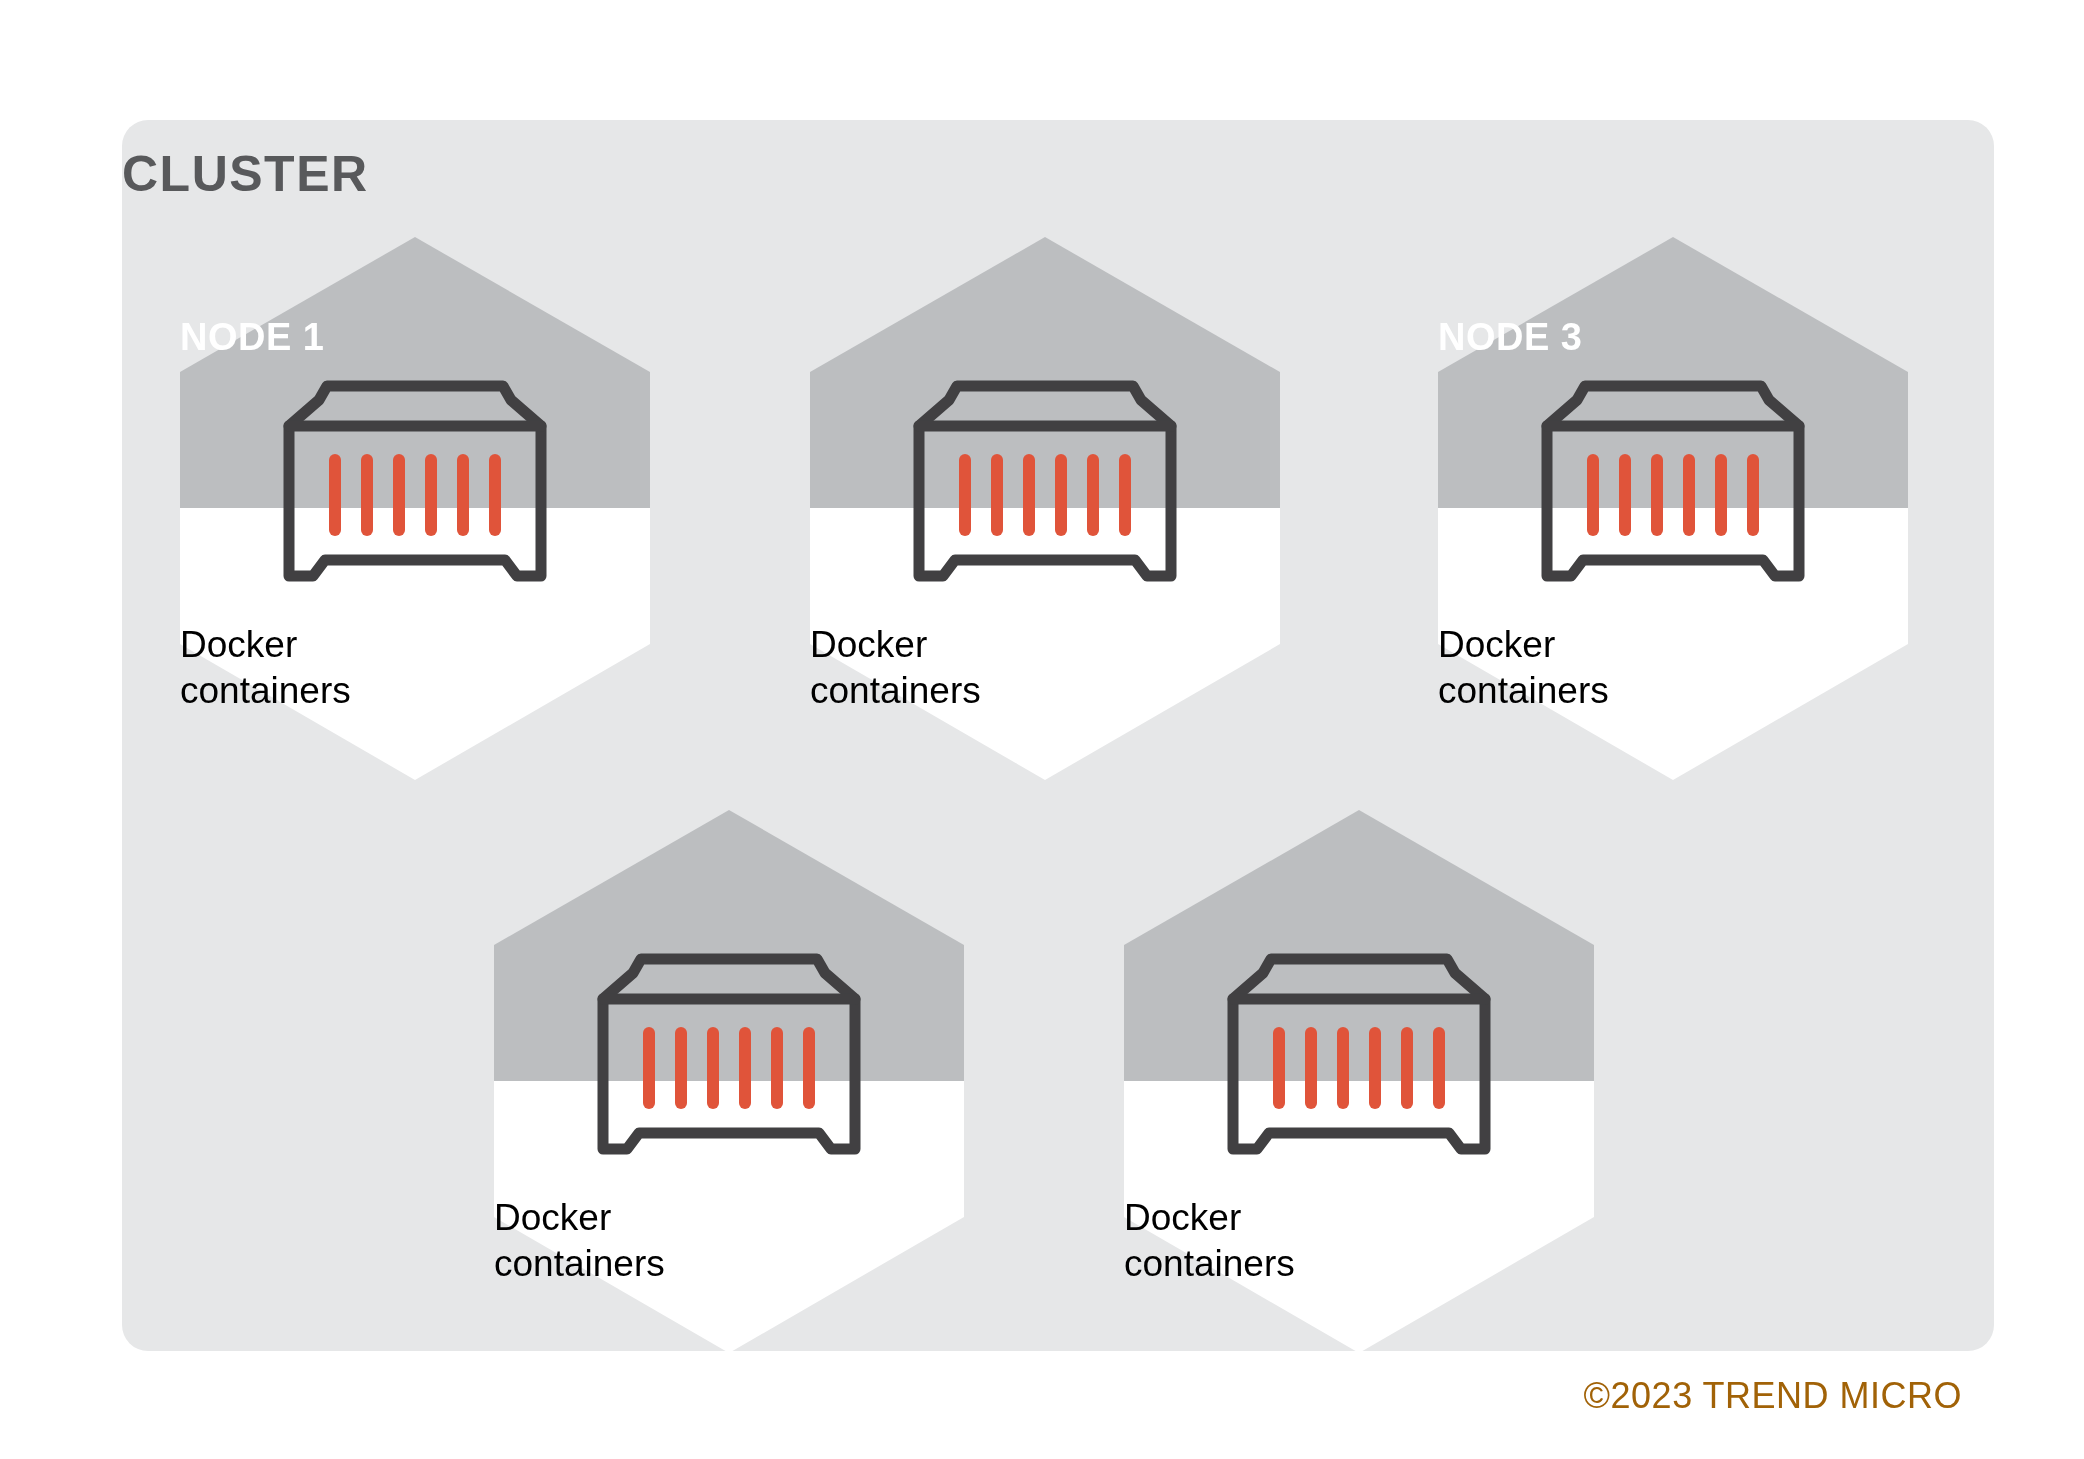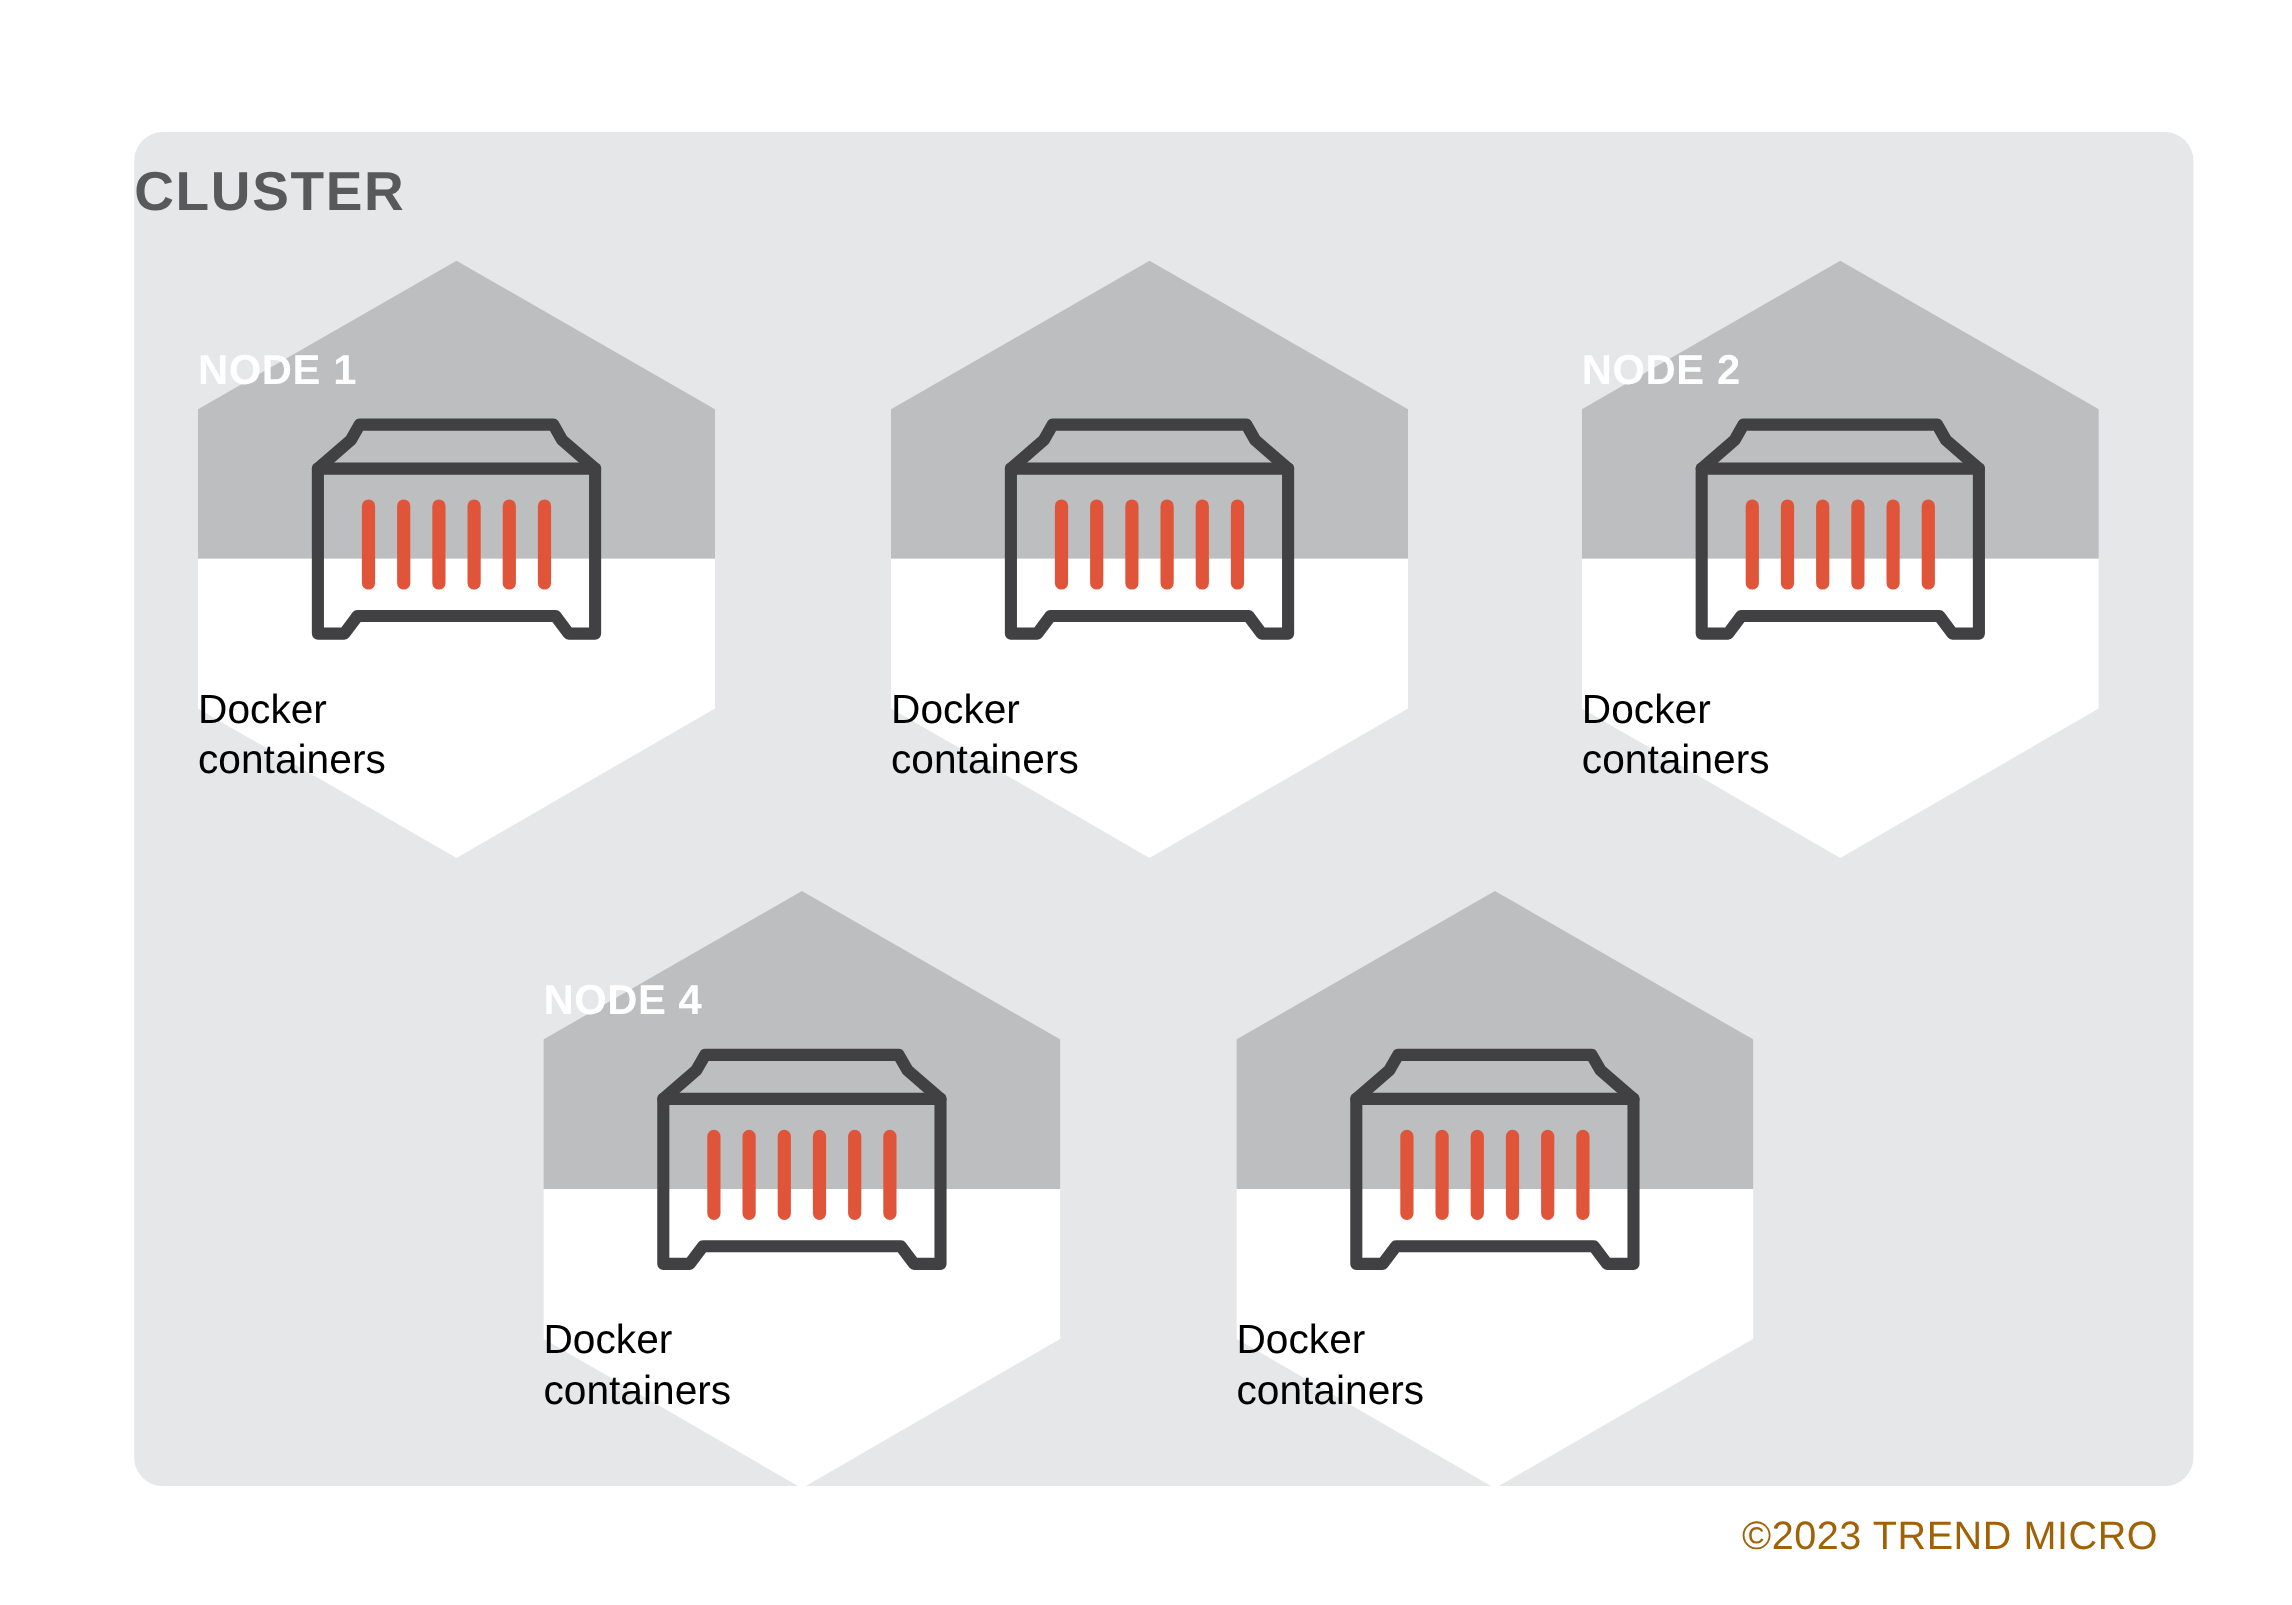--- a/index.html
+++ b/index.html
@@ -157,21 +157,21 @@
     </div>
     <div class="docker-caption">Docker
 containers</div>
   </div>
 
   <div class="node node-row1 node-3">
     <svg class="hex-svg" viewBox="0 0 470 543">
       <polygon points="235,0 470,135 470,271 0,271 0,135" fill="#BCBEC0"></polygon>
       <polygon points="0,271 470,271 470,407 235,543 0,407" fill="#FFFFFF"></polygon>
     </svg>
-    <div class="node-label">NODE 2</div>
+    <div class="node-label">NODE 3</div>
     <div class="container-icon">
       <svg viewBox="0 0 272 250">
         <path d="M40 36 L48 22 L224 22 L232 36 L262 62 L262 212 L238 212 L226 196 L46 196 L34 212 L10 212 L10 62 Z" fill="none" stroke="#414042" stroke-width="11" stroke-linejoin="round" stroke-linecap="round"></path>
         <line x1="10" y1="62" x2="262" y2="62" stroke="#414042" stroke-width="11" stroke-linecap="round"></line>
         <g stroke="#E0543A" stroke-width="12" stroke-linecap="round">
           <line x1="56" y1="96" x2="56" y2="166"></line>
           <line x1="88" y1="96" x2="88" y2="166"></line>
           <line x1="120" y1="96" x2="120" y2="166"></line>
           <line x1="152" y1="96" x2="152" y2="166"></line>
           <line x1="184" y1="96" x2="184" y2="166"></line>
@@ -181,21 +181,20 @@
     </div>
     <div class="docker-caption">Docker
 containers</div>
   </div>
 
   <div class="node node-row2 node-4">
     <svg class="hex-svg" viewBox="0 0 470 543">
       <polygon points="235,0 470,135 470,271 0,271 0,135" fill="#BCBEC0"></polygon>
       <polygon points="0,271 470,271 470,407 235,543 0,407" fill="#FFFFFF"></polygon>
     </svg>
-    <div class="node-label">NODE 4</div>
     <div class="container-icon">
       <svg viewBox="0 0 272 250">
         <path d="M40 36 L48 22 L224 22 L232 36 L262 62 L262 212 L238 212 L226 196 L46 196 L34 212 L10 212 L10 62 Z" fill="none" stroke="#414042" stroke-width="11" stroke-linejoin="round" stroke-linecap="round"></path>
         <line x1="10" y1="62" x2="262" y2="62" stroke="#414042" stroke-width="11" stroke-linecap="round"></line>
         <g stroke="#E0543A" stroke-width="12" stroke-linecap="round">
           <line x1="56" y1="96" x2="56" y2="166"></line>
           <line x1="88" y1="96" x2="88" y2="166"></line>
           <line x1="120" y1="96" x2="120" y2="166"></line>
           <line x1="152" y1="96" x2="152" y2="166"></line>
           <line x1="184" y1="96" x2="184" y2="166"></line>

